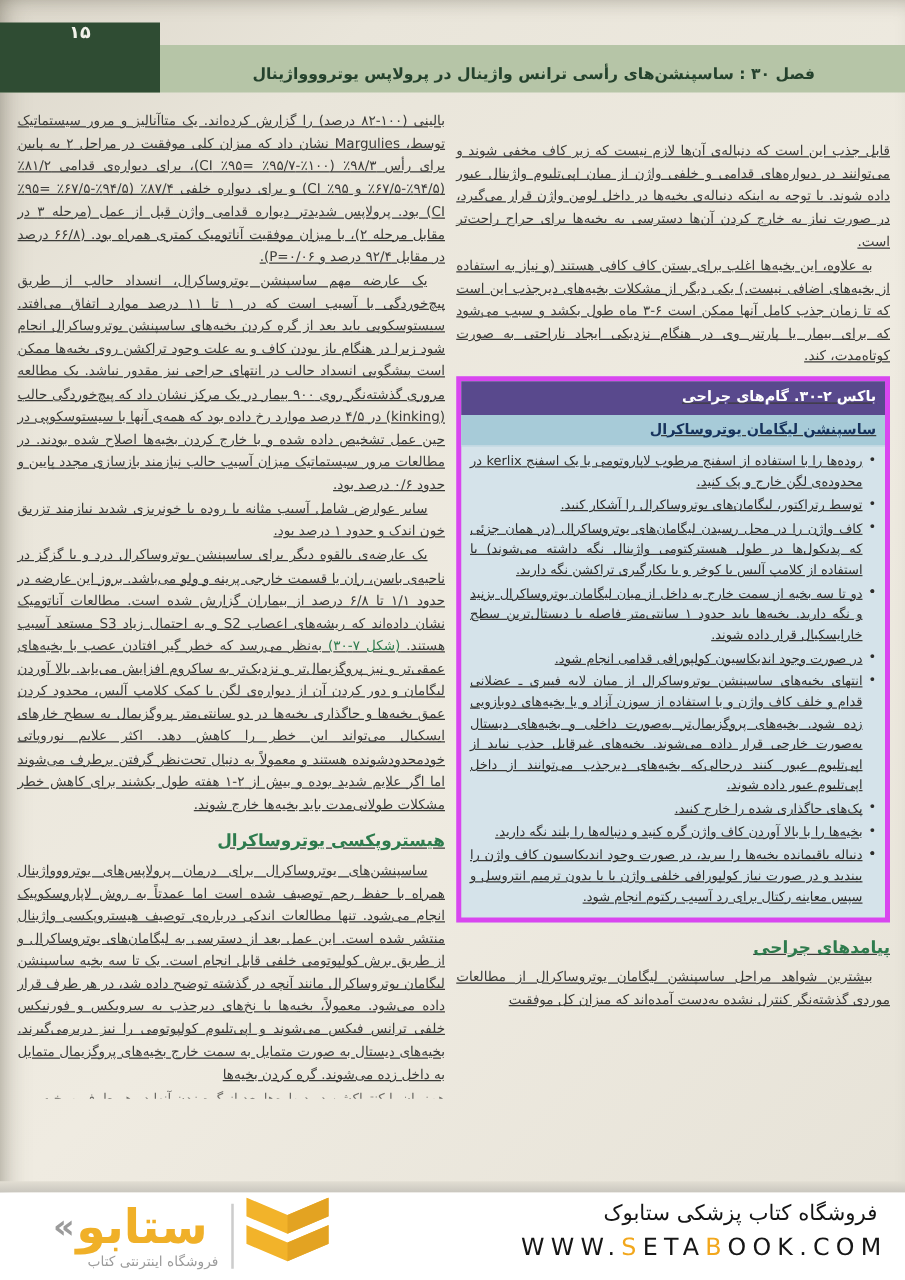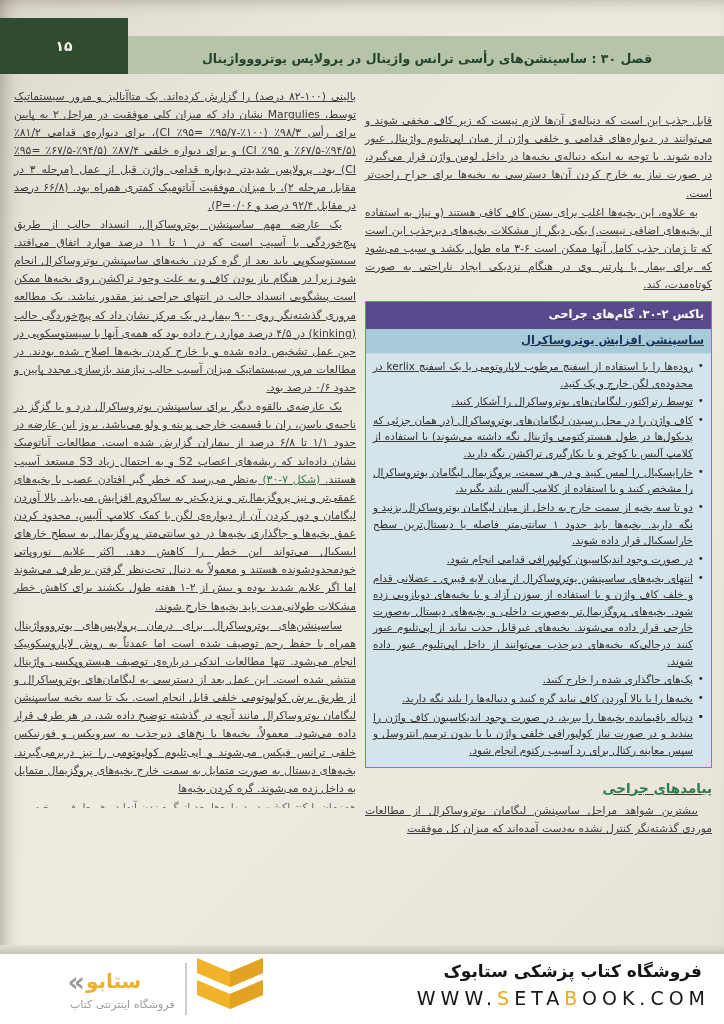--- a/index.html
+++ b/index.html
@@ -10,55 +10,55 @@
     -webkit-font-smoothing:antialiased;
   }
   .scan-vignette{position:absolute;inset:0;pointer-events:none;
     box-shadow:inset 14px 0 22px -14px rgba(90,85,70,.55), inset 0 10px 18px -12px rgba(90,85,70,.4);}
   
   .header-band{position:absolute;top:36px;left:0;right:0;height:38px;background:#b6c5a7;}
   .chapter-title{position:absolute;top:0;left:140px;right:10px;height:44px;
     display:flex;align-items:center;justify-content:center;
     color:#25422d;font-weight:bold;font-size:12.5px;direction:rtl;}
   .page-num-box{position:absolute;top:18px;left:0;width:128px;height:56px;background:#2f4c33;
-    display:flex;align-items:center;justify-content:center;color:#f2f2ea;font-size:14px;font-weight:bold;}
+    display:flex;align-items:flex-start;justify-content:center;color:#f2f2ea;font-size:14px;font-weight:bold;}
   
   .col{position:absolute;top:88px;direction:rtl;text-align:justify;
     font-size:10.8px;line-height:1.68;color:#3b3b38;text-decoration:underline;}
   .col-right{right:12px;width:347px;margin-top:24px;}
   .col-left{left:14px;width:342px;}
   .col p{margin:0 0 1px 0;}
   .indent{text-indent:14px;}
   .green-heading{color:#2e7b4d;font-weight:bold;font-size:13.5px;margin:9px 0 3px;}
   .fig-ref{color:#2e7b4d;}
   .partial-line{height:9px;overflow:hidden;opacity:.75;}
   
-  .surg-box{margin:7px 0 9px;border:1px solid #d946ef;background:#d5e3ea;}
+  .surg-box{margin:7px 0 9px;border:4px solid #d946ef;background:#d5e3ea;}
   .surg-box-title{background:#59498d;color:#ffffff;font-weight:bold;font-size:11.5px;
     padding:3px 7px 4px;}
   .surg-box-subtitle{background:#a7cbd8;color:#17335c;font-weight:bold;font-size:11.5px;
     padding:2px 7px 3px;border-bottom:1px solid #c2d8e2;}
   .surg-box-body{padding:4px 7px 6px;font-size:10.4px;line-height:1.6;color:#2e2e2c;}
   .bullet{position:relative;padding-right:11px;margin-bottom:2px;text-align:justify;}
   .bullet-dot{position:absolute;right:0;top:-1px;}
   
   .scan-edge{position:absolute;left:0;right:0;bottom:70px;height:9px;
     background:linear-gradient(#e2ded3,#c9c6be);}
   
   .footer{position:absolute;left:0;right:0;bottom:0;height:70px;background:#ffffff;}
   .store-name{position:absolute;right:22px;top:7px;direction:rtl;
-    color:#161616;font-weight:bold;font-size:17px;}
+    color:#161616;font-weight:normal;font-size:17px;}
   .site-url{position:absolute;right:14px;top:33px;font-weight:normal;font-size:19px;
     letter-spacing:5px;color:#161616;white-space:nowrap;}
   .url-accent{color:#f2a71c;}
   .logo{position:absolute;left:34px;top:6px;display:flex;align-items:center;gap:10px;height:58px;}
   .logo-text-block{display:flex;flex-direction:column;align-items:center;}
   .wordmark{display:flex;align-items:center;line-height:1;}
   .wordmark-guillemet{color:#9b9b9b;font-weight:bold;font-size:27px;margin-right:1px;}
-  .wordmark-name{color:#f0b028;font-weight:bold;font-size:20px;}
+  .wordmark-name{color:#f0b028;font-weight:bold;font-size:38px;}
   .logo-tagline{color:#9b9b9b;font-size:11px;direction:rtl;margin-top:3px;margin-left:36px;}
   .logo-divider{width:2px;height:52px;background:#cccccc;}
 </style>
 </head>
 <body>
 
 <div class="scan-vignette"></div>
 
 <div class="header-band">
   <div class="chapter-title">فصل ۳۰ : ساسپنشن‌های رأسی ترانس واژینال در پرولاپس یوترووواژینال</div>
@@ -66,44 +66,46 @@
 <div class="page-num-box">
   <span>۱۵</span>
 </div>
 
 <div class="col col-right">
   <p>قابل جذب این است که دنباله‌ی آن‌ها لازم نیست که زیر کاف مخفی شوند و می‌توانند در دیواره‌های قدامی و خلفی واژن از میان اپی‌تلیوم واژینال عبور داده شوند. با توجه به اینکه دنباله‌ی بخیه‌ها در داخل لومن واژن قرار می‌گیرد، در صورت نیاز به خارج کردن آن‌ها دسترسی به بخیه‌ها برای جراح راحت‌تر است.</p>
   <p class="indent">به علاوه، این بخیه‌ها اغلب برای بستن کاف کافی هستند (و نیاز به استفاده از بخیه‌های اضافی نیست.) یکی دیگر از مشکلات بخیه‌های دیرجذب این است که تا زمان جذب کامل آنها ممکن است ۶-۳ ماه طول بکشد و سبب می‌شود که برای بیمار یا پارتنر وی در هنگام نزدیکی ایجاد ناراحتی به صورت کوتاه‌مدت، کند.</p>
 
   <div class="surg-box">
     <div class="surg-box-title">باکس ۲-۳۰. گام‌های جراحی</div>
-    <div class="surg-box-subtitle">ساسپنشن افزایش یوتروساکرال</div>
+    <div class="surg-box-subtitle">ساسپنشن لیگامان یوتروساکرال</div>
     <div class="surg-box-body">
       <div class="bullet"><span class="bullet-dot">•</span><span>روده‌ها را با استفاده از اسفنج مرطوب لاپاروتومی یا یک اسفنج kerlix در محدوده‌ی لگن خارج و پک کنید.</span></div>
       <div class="bullet"><span class="bullet-dot">•</span><span>توسط رتراکتور، لیگامان‌های یوتروساکرال را آشکار کنید.</span></div>
       <div class="bullet"><span class="bullet-dot">•</span><span>کاف واژن را در محل رسیدن لیگامان‌های یوتروساکرال (در همان جزئی که پدیکول‌ها در طول هیسترکتومی واژینال نگه داشته می‌شوند) با استفاده از کلامپ آلیس یا کوخر و با بکارگیری تراکشن نگه دارید.</span></div>
-      <div class="bullet"><span class="bullet-dot">•</span><span>خارایسکیال را لمس کنید و در هر سمت، پروگزیمال لیگامان یوتروساکرال را مشخص کنید و با استفاده از کلامپ آلیس بلند بگیرید.</span></div>
+      <div class="bullet"><span class="bullet-dot">•</span></div>
       <div class="bullet"><span class="bullet-dot">•</span><span>دو تا سه بخیه از سمت خارج به داخل از میان لیگامان یوتروساکرال بزنید و نگه دارید. بخیه‌ها باید حدود ۱ سانتی‌متر فاصله با دیستال‌ترین سطح خارایسکیال قرار داده شوند.</span></div>
       <div class="bullet"><span class="bullet-dot">•</span><span>در صورت وجود اندیکاسیون کولپورافی قدامی انجام شود.</span></div>
       <div class="bullet"><span class="bullet-dot">•</span><span>انتهای بخیه‌های ساسپنشن یوتروساکرال از میان لایه فیبری ـ عضلانی قدام و خلف کاف واژن و با استفاده از سوزن آزاد و یا بخیه‌های دوبازویی زده شود. بخیه‌های پروگزیمال‌تر به‌صورت داخلی و بخیه‌های دیستال به‌صورت خارجی قرار داده می‌شوند. بخیه‌های غیرقابل جذب نباید از اپی‌تلیوم عبور کنند درحالی‌که بخیه‌های دیرجذب می‌توانند از داخل اپی‌تلیوم عبور داده شوند.</span></div>
       <div class="bullet"><span class="bullet-dot">•</span><span>پک‌های جاگذاری شده را خارج کنید.</span></div>
-      <div class="bullet"><span class="bullet-dot">•</span><span>بخیه‌ها را با بالا آوردن کاف نباید گره کنید و دنباله‌ها را بلند نگه دارید.</span></div>
+      <div class="bullet"><span class="bullet-dot">•</span><span>بخیه‌ها را با بالا آوردن کاف واژن گره کنید و دنباله‌ها را بلند نگه دارید.</span></div>
       <div class="bullet"><span class="bullet-dot">•</span></div>
       <div class="bullet"><span class="bullet-dot">•</span><span>دنباله باقیمانده بخیه‌ها را ببرید، در صورت وجود اندیکاسیون کاف واژن را ببندید و در صورت نیاز کولپورافی خلفی واژن با یا بدون ترمیم انتروسل و سپس معاینه رکتال برای رد آسیب رکتوم انجام شود.</span></div>
     </div>
   </div>
 
   <div class="green-heading">پیامدهای جراحی</div>
   <p class="indent">بیشترین شواهد مراحل ساسپنشن لیگامان یوتروساکرال از مطالعات موردی گذشته‌نگر کنترل نشده به‌دست آمده‌اند که میزان کل موفقیت</p>
 </div>
 
 <div class="col col-left">
   <p>بالینی (۱۰۰-۸۲ درصد) را گزارش کرده‌اند. یک متاآنالیز و مرور سیستماتیک توسط، Margulies نشان داد که میزان کلی موفقیت در مراحل ۲ به پایین برای رأس ۹۸/۳٪ (۱۰۰٪-۹۵/۷٪ =۹۵٪ CI)، برای دیواره‌ی قدامی ۸۱/۲٪ (۹۴/۵٪-۶۷/۵٪ و ۹۵٪ CI) و برای دیواره خلفی ۸۷/۴٪ (۹۴/۵٪-۶۷/۵٪ =۹۵٪ CI) بود. پرولاپس شدیدتر دیواره قدامی واژن قبل از عمل (مرحله ۳ در مقابل مرحله ۲)، با میزان موفقیت آناتومیک کمتری همراه بود. (۶۶/۸ درصد در مقابل ۹۲/۴ درصد و P=۰/۰۶).</p>
   <p class="indent">یک عارضه مهم ساسپنشن یوتروساکرال، انسداد حالب از طریق پیچ‌خوردگی یا آسیب است که در ۱ تا ۱۱ درصد موارد اتفاق می‌افتد. سیستوسکوپی باید بعد از گره کردن بخیه‌های ساسپنشن یوتروساکرال انجام شود زیرا در هنگام باز بودن کاف و به علت وجود تراکشن روی بخیه‌ها ممکن است پیشگویی انسداد حالب در انتهای جراحی نیز مقدور نباشد. یک مطالعه مروری گذشته‌نگر روی ۹۰۰ بیمار در یک مرکز نشان داد که پیچ‌خوردگی حالب (kinking) در ۴/۵ درصد موارد رخ داده بود که همه‌ی آنها با سیستوسکوپی در حین عمل تشخیص داده شده و با خارج کردن بخیه‌ها اصلاح شده بودند. در مطالعات مرور سیستماتیک میزان آسیب حالب نیازمند بازسازی مجدد پایین و حدود ۰/۶ درصد بود.</p>
+  <p class="indent">سایر عوارض شامل آسیب مثانه یا روده یا خونریزی شدید نیازمند تزریق خون اندک و حدود ۱ درصد بود.</p>
   <p class="indent"><span>یک عارضه‌ی بالقوه دیگر برای ساسپنشن یوتروساکرال درد و یا گزگز در ناحیه‌ی باسن، ران یا قسمت خارجی پرینه و ولو می‌باشد. بروز این عارضه در حدود ۱/۱ تا ۶/۸ درصد از بیماران گزارش شده است. مطالعات آناتومیک نشان داده‌اند که ریشه‌های اعصاب S2 و به احتمال زیاد S3 مستعد آسیب هستند. </span><span class="fig-ref">(شکل ۷-۳۰)</span><span> به‌نظر می‌رسد که خطر گیر افتادن عصب با بخیه‌های عمقی‌تر و نیز پروگزیمال‌تر و نزدیک‌تر به ساکروم افزایش می‌یابد. بالا آوردن لیگامان و دور کردن آن از دیواره‌ی لگن با کمک کلامپ آلیس، محدود کردن عمق بخیه‌ها و جاگذاری بخیه‌ها در دو سانتی‌متر پروگزیمال به سطح خارهای ایسکیال می‌تواند این خطر را کاهش دهد. اکثر علایم نوروپاتی خودمحدودشونده هستند و معمولاً به دنبال تحت‌نظر گرفتن برطرف می‌شوند اما اگر علایم شدید بوده و بیش از ۲-۱ هفته طول بکشند برای کاهش خطر مشکلات طولانی‌مدت باید بخیه‌ها خارج شوند.</span></p>
+  <div class="green-heading">هیستروپکسی یوتروساکرال</div>
   <p class="indent">ساسپنشن‌های یوتروساکرال برای درمان پرولاپس‌های یوترووواژینال همراه با حفظ رحم توصیف شده است اما عمدتاً به روش لاپاروسکوپیک انجام می‌شود. تنها مطالعات اندکی درباره‌ی توصیف هیستروپکسی واژینال منتشر شده است. این عمل بعد از دسترسی به لیگامان‌های یوتروساکرال و از طریق برش کولپوتومی خلفی قابل انجام است. یک تا سه بخیه ساسپنشن لیگامان یوتروساکرال مانند آنچه در گذشته توضیح داده شد، در هر طرف قرار داده می‌شود. معمولاً، بخیه‌ها با نخ‌های دیرجذب به سرویکس و فورنیکس خلفی ترانس فیکس می‌شوند و اپی‌تلیوم کولپوتومی را نیز دربرمی‌گیرند. بخیه‌های دیستال به صورت متمایل به سمت خارج بخیه‌های پروگزیمال متمایل به داخل زده می‌شوند. گره کردن بخیه‌ها</p>
   <p class="partial-line">هم‌زمان با کنتراکشن در دیواره‌ها بعد از گره زدن آنها در هر طرف و بخیه</p>
 </div>
 
 <div class="scan-edge"></div>
 
 <div class="footer">
   <div class="store-name">فروشگاه کتاب پزشکی ستابوک</div>
   <div class="site-url"><span>WWW.</span><span class="url-accent">S</span><span>ETA</span><span class="url-accent">B</span><span>OOK.COM</span></div>
 

